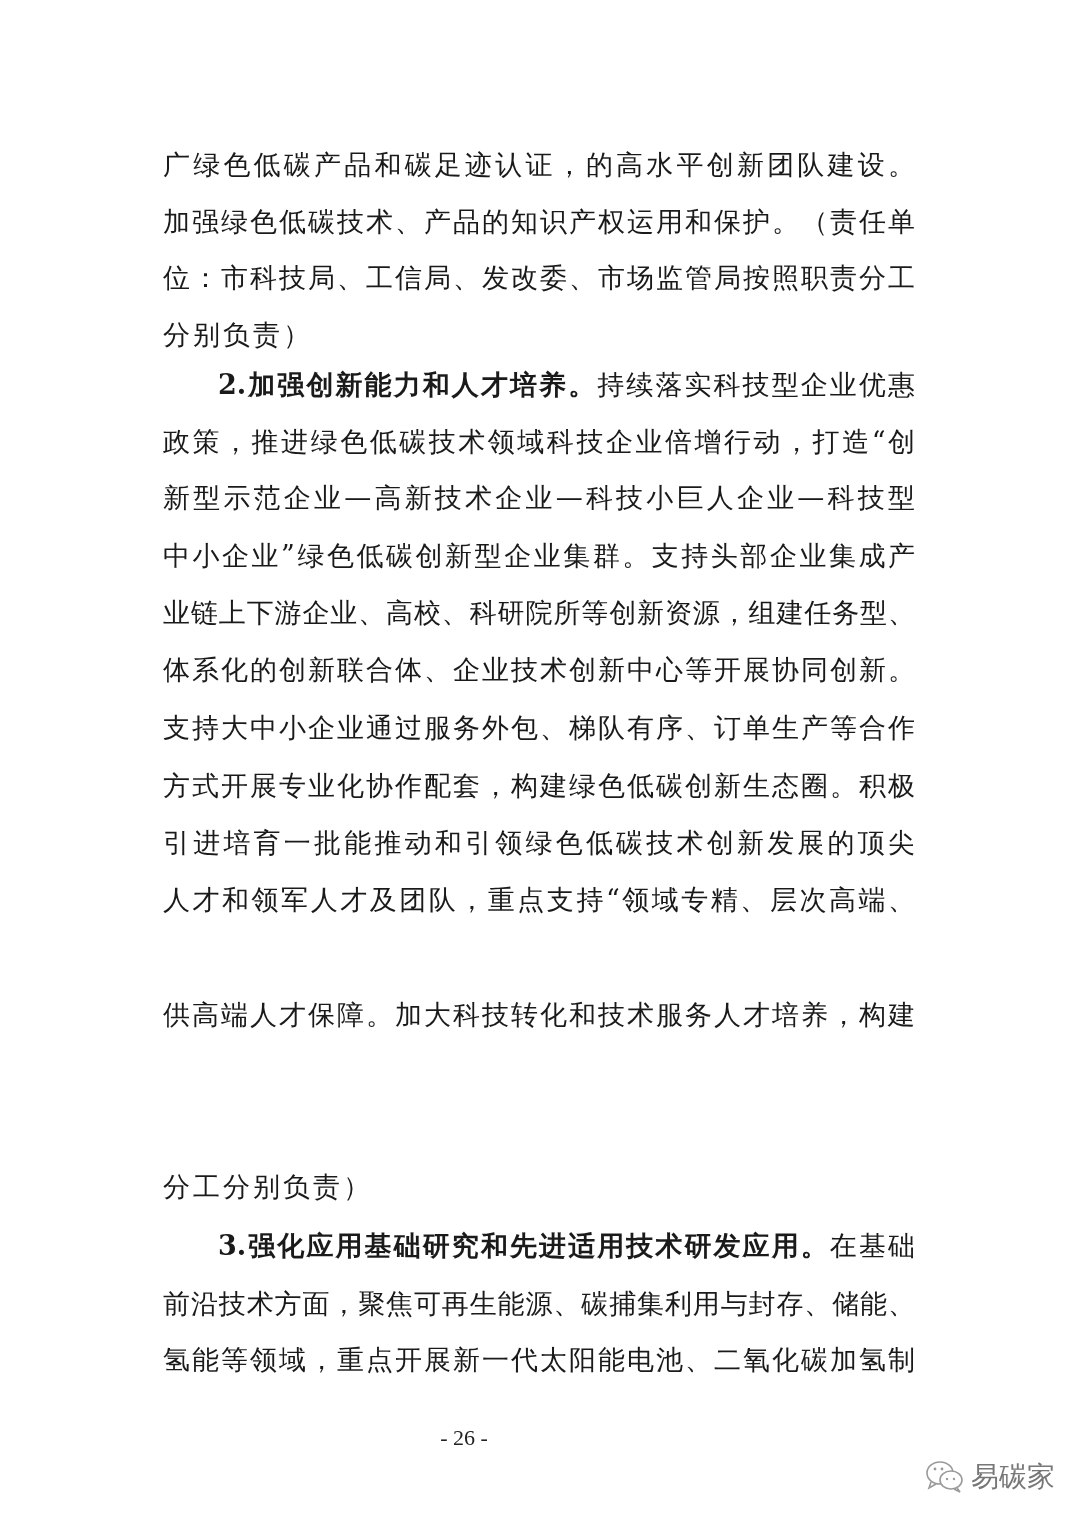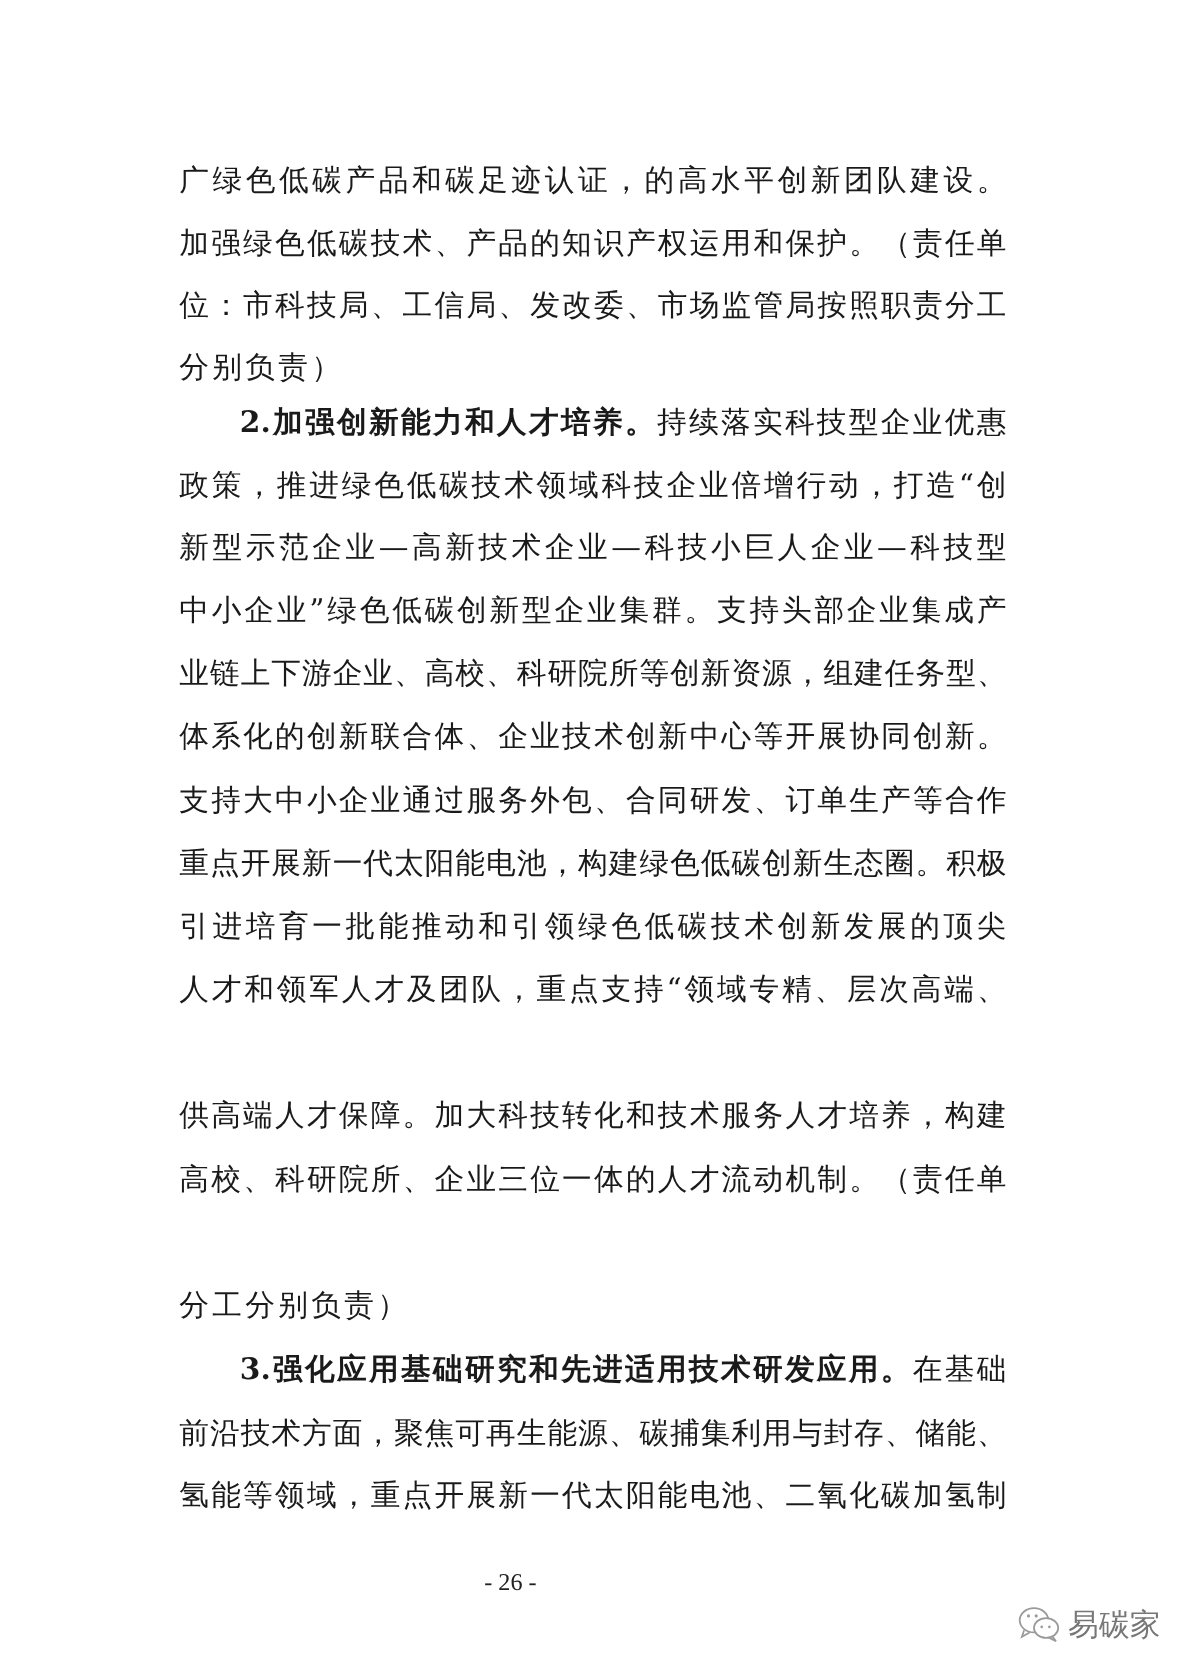--- a/index.html
+++ b/index.html
@@ -76,26 +76,25 @@
   <div class="line" style="top:202px"><span>加强绿色低碳技术、产品的知识产权运用和保护。（责任单</span></div>
   <div class="line short" style="top:315px"><span>分别负责）</span></div>
   <div class="line" style="top:258px"><span>位：市科技局、工信局、发改委、市场监管局按照职责分工</span></div>
 
   <div class="line indent" style="top:365px"><span class="bold">2.加强创新能力和人才培养。</span><span>持续落实科技型企业优惠</span></div>
   <div class="line" style="top:422px"><span>政策，推进绿色低碳技术领域科技企业倍增行动，打造“创</span></div>
   <div class="line" style="top:478px"><span>新型示范企业—高新技术企业—科技小巨人企业—科技型</span></div>
   <div class="line" style="top:536px"><span>中小企业”绿色低碳创新型企业集群。支持头部企业集成产</span></div>
   <div class="line" style="top:593px"><span>业链上下游企业、高校、科研院所等创新资源，组建任务型、</span></div>
   <div class="line" style="top:650px"><span>体系化的创新联合体、企业技术创新中心等开展协同创新。</span></div>
-  <div class="line" style="top:708px"><span>支持大中小企业通过服务外包、合同研发、订单生产等合作</span></div>
-  <div class="line" style="top:766px"><span>重点开展新一代太阳能电池，构建绿色低碳创新生态圈。积极</span></div>
+  <div class="line" style="top:708px"><span>支持大中小企业通过服务外包、梯队有序、订单生产等合作</span></div>
+  <div class="line" style="top:766px"><span>方式开展专业化协作配套，构建绿色低碳创新生态圈。积极</span></div>
   <div class="line" style="top:823px"><span>引进培育一批能推动和引领绿色低碳技术创新发展的顶尖</span></div>
   <div class="line" style="top:880px"><span>人才和领军人才及团队，重点支持“领域专精、层次高端、</span></div>
   <div class="line" style="top:995px"><span>供高端人才保障。加大科技转化和技术服务人才培养，构建</span></div>
-  <div class="line" style="top:1053px"><span>高校、科研院所、企业三位一体的人才流动机制。（责任单</span></div>
   <div class="line short" style="top:1167px"><span>分工分别负责）</span></div>
 
   <div class="line indent" style="top:1226px"><span class="bold">3.强化应用基础研究和先进适用技术研发应用。</span><span>在基础</span></div>
   <div class="line" style="top:1284px"><span>前沿技术方面，聚焦可再生能源、碳捕集利用与封存、储能、</span></div>
   <div class="line" style="top:1340px"><span>氢能等领域，重点开展新一代太阳能电池、二氧化碳加氢制</span></div>
 
   <div class="page-number">- 26 -</div>
 
   <div class="watermark">
     <span>

